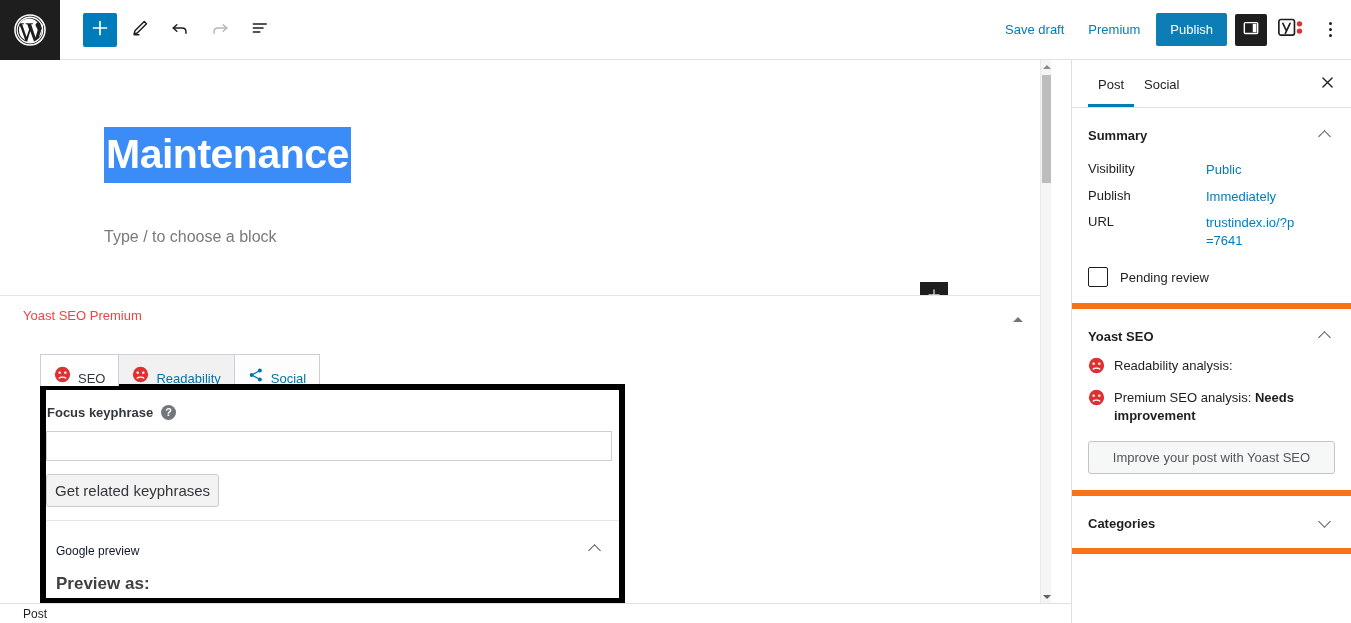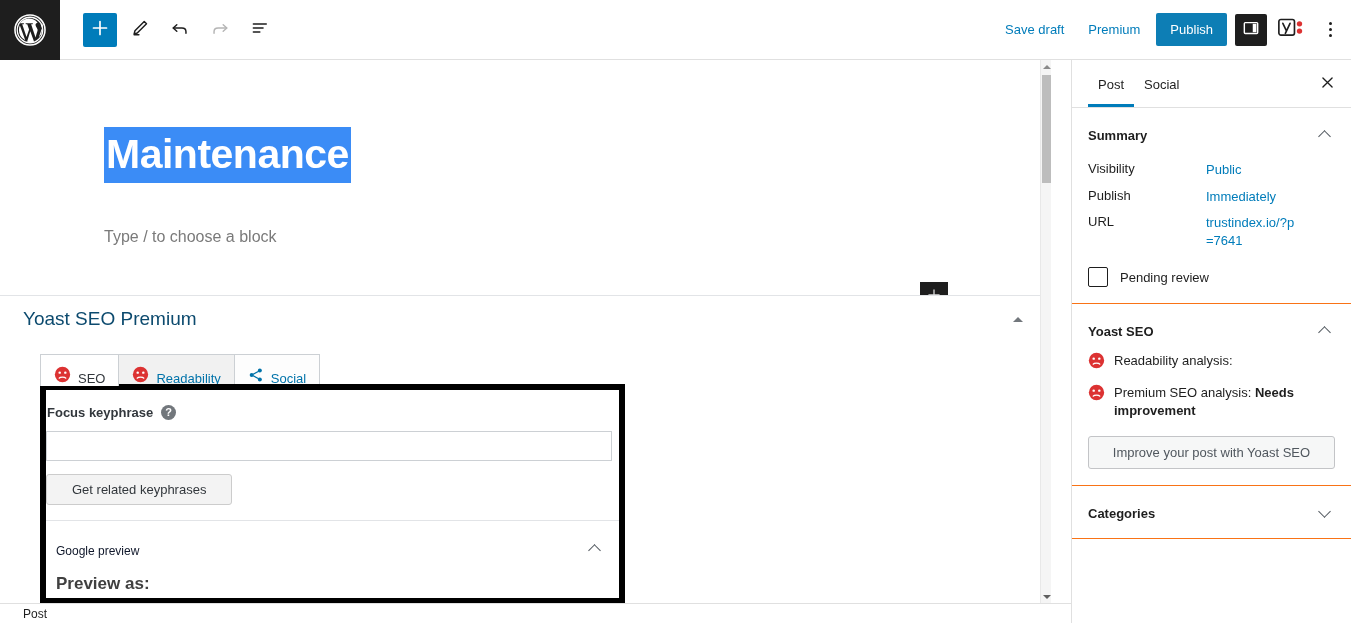--- a/index.html
+++ b/index.html
@@ -107,21 +107,21 @@
   
   .metabox {
     position: absolute; left: 0; top: 235px;
     width: 1040px; height: 308px;
     background: #ffffff;
     border-top: 1px solid #e2e4e7;
   }
   .metabox-head {
     position: relative; height: 40px;
     padding: 12px 20px 0 23px;
-    font-size: 19px; color: #0c4a6e;
+    font-size: 13px; color: #ef4444;
   }
   .metabox-toggle {
     position: absolute; right: 12px; top: 13px;
     width: 20px; height: 20px; border: none; background: none;
     cursor: pointer; display: flex; align-items: center; justify-content: center; padding: 0;
   }
   .tri-up {
     width: 0; height: 0;
     border-left: 5px solid transparent;
     border-right: 5px solid transparent;
@@ -163,22 +163,22 @@
     position: absolute; left: 0; top: 41px;
     width: 566px; height: 30px;
     border: 1px solid #ccd0d4; background: #fff;
     font-size: 13px; padding: 4px 8px;
     font-family: "Liberation Sans", sans-serif;
   }
   .fk-btn {
     position: absolute; left: 0; top: 84px;
     background: #f3f3f3; border: 1px solid #ccc;
     border-radius: 3px; color: #32373c;
-    font-size: 13px; font-family: "Liberation Sans", sans-serif;
-    padding: 7px 25px; cursor: pointer;
+    font-size: 15px; font-family: "Liberation Sans", sans-serif;
+    padding: 7px 8px; cursor: pointer;
   }
   .gp-divider { position: absolute; left: 0; top: 130px; width: 100%; height: 1px; background: #e2e4e7; }
   .gp-title {
     position: absolute; left: 10px; top: 154px;
     font-size: 12px; color: #0f172a;
   }
   .gp-toggle {
     position: absolute; right: 16px; top: 150px;
     width: 18px; height: 18px; border: none; background: none; cursor: pointer;
     display: flex; align-items: center; justify-content: center; padding: 0;
@@ -234,21 +234,21 @@
   .sb-tab.active::after {
     content: ""; position: absolute;
     left: 0; right: 0; bottom: -1px; height: 3px; background: #007cba;
   }
   .sb-close {
     position: absolute; right: 10px; top: 10px;
     width: 28px; height: 28px; background: none; border: none; cursor: pointer;
     display: flex; align-items: center; justify-content: center; padding: 0;
   }
 
-  .sb-section { border-bottom: 1px solid #f97316; padding: 16px; position: relative; }
+  .sb-section { border-bottom: 6px solid #f97316; padding: 16px; position: relative; }
   .sb-section-head {
     display: flex; align-items: center; justify-content: space-between;
     cursor: pointer; margin-bottom: 6px;
   }
   .sb-section-title { font-size: 13px; font-weight: bold; color: #1e1e1e; }
   .sb-toggle { background: none; border: none; cursor: pointer; width: 22px; height: 22px;
                display: flex; align-items: center; justify-content: center; padding: 0; }
 
   .sb-row {
     display: flex; align-items: flex-start;

